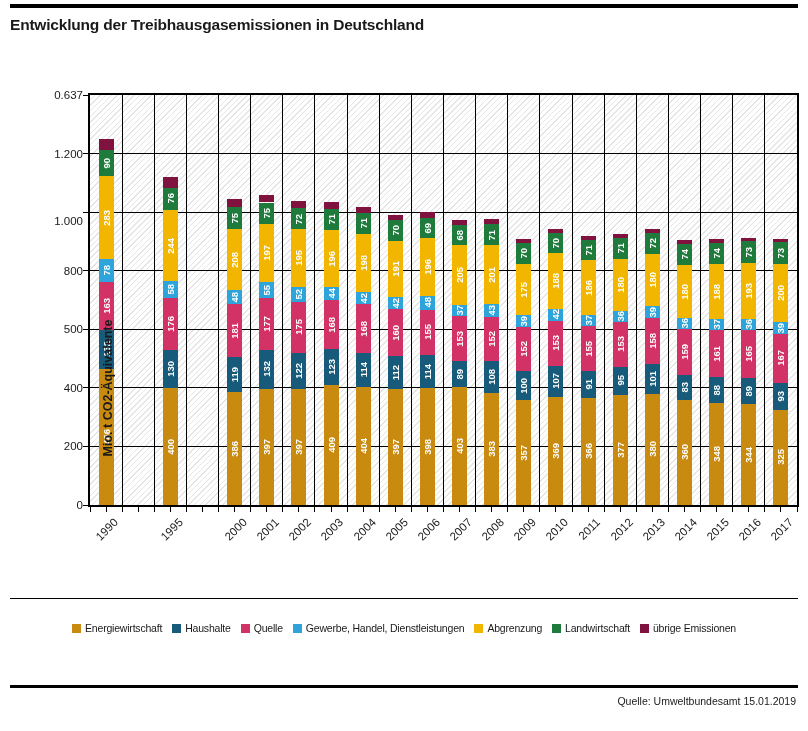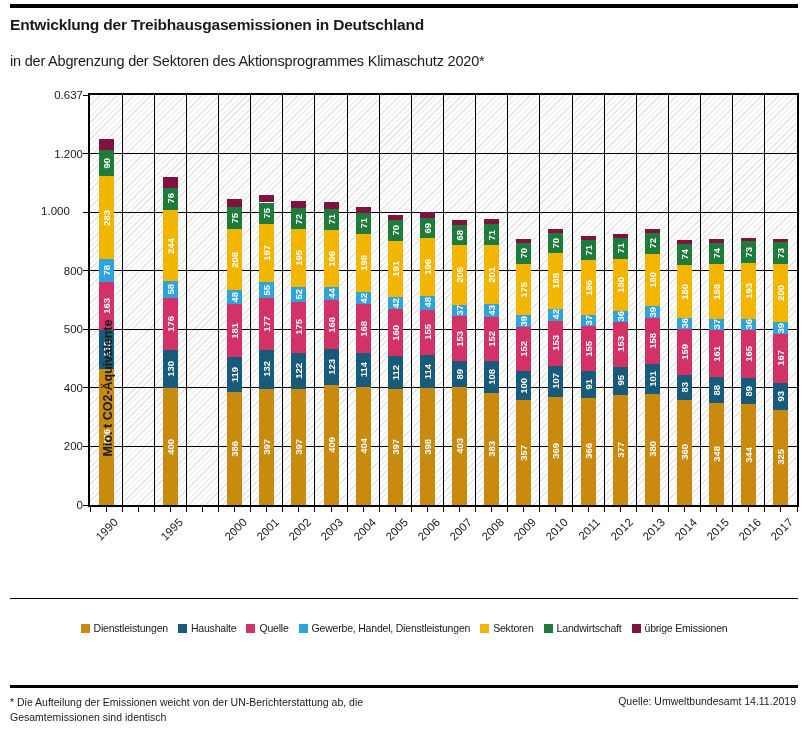--- a/index.html
+++ b/index.html
@@ -51,21 +51,20 @@
   .footer-rule { position:absolute; left:10px; top:685px; width:788px; height:3px; background:#000; }
   .footnote { position:absolute; left:10px; top:695px; font-size:10.5px; line-height:15px; }
   .source   { position:absolute; right:12px; top:695px; font-size:10.5px; }
 </style>
 </head>
 <body>
 
 <div class="canvas">
   <div class="top-rule"></div>
   <div class="title">Entwicklung der Treibhausgasemissionen in Deutschland</div>
-  <div class="subtitle">in der Abgrenzung der Sektoren des Aktionsprogrammes Klimaschutz 2020*</div>
 
   <div>
     <div class="plot-border">
       <div class="plot-inner" id="plot-inner">
           <div class="gridline-h" style="top: 350.929px;"></div>
           <div class="gridline-h" style="top: 292.357px;"></div>
           <div class="gridline-h" style="top: 233.786px;"></div>
           <div class="gridline-h" style="top: 175.214px;"></div>
           <div class="gridline-h" style="top: 116.643px;"></div>
           <div class="gridline-h" style="top: 58.0714px;"></div>
@@ -497,21 +496,21 @@
         <div class="ytick-label" style="left: 28px; top: 498px;">0</div>
         <div class="y-tick" style="left: 83px; top: 504.5px;"></div>
         <div class="ytick-label" style="left: 28px; top: 439.429px;">200</div>
         <div class="y-tick" style="left: 83px; top: 445.929px;"></div>
         <div class="ytick-label" style="left: 28px; top: 380.857px;">400</div>
         <div class="y-tick" style="left: 83px; top: 387.357px;"></div>
         <div class="ytick-label" style="left: 28px; top: 322.286px;">500</div>
         <div class="y-tick" style="left: 83px; top: 328.786px;"></div>
         <div class="ytick-label" style="left: 28px; top: 263.714px;">800</div>
         <div class="y-tick" style="left: 83px; top: 270.214px;"></div>
-        <div class="ytick-label" style="left: 28px; top: 204px; text-align: center;">1.000</div>
+        <div class="ytick-label" style="left: 28px; top: 214px;">1.000</div>
         <div class="y-tick" style="left: 83px; top: 211.643px;"></div>
         <div class="ytick-label" style="left: 28px; top: 146.571px;">1.200</div>
         <div class="y-tick" style="left: 83px; top: 153.071px;"></div>
         <div class="ytick-label" style="left: 28px; top: 88px;">0.637</div>
         <div class="y-tick" style="left: 83px; top: 94.5px;"></div>
         <div class="x-tick" style="left: 89.5px; top: 507px;"></div>
         <div class="x-tick" style="left: 105.568px; top: 507px;"></div>
         <div class="x-tick" style="left: 121.636px; top: 507px;"></div>
         <div class="x-tick" style="left: 137.705px; top: 507px;"></div>
         <div class="x-tick" style="left: 153.773px; top: 507px;"></div>
@@ -555,47 +554,43 @@
         <div class="x-tick" style="left: 764.364px; top: 507px;"></div>
         <div class="x-tick" style="left: 780.432px; top: 507px;"></div>
         <div class="x-tick" style="left: 796.5px; top: 507px;"></div>
       </div>
   </div>
 
   <div class="legend-rule"></div>
   <div class="legend" id="legend">
       <div class="legend-item">
         <div class="legend-swatch" style="background: rgb(201, 138, 16);"></div>
-        <span class="legend-label">Dienstleistungen</span>
+        <span class="legend-label">Energiewirtschaft</span>
       </div>
       <div class="legend-item">
         <div class="legend-swatch" style="background: rgb(23, 90, 122);"></div>
         <span class="legend-label">Haushalte</span>
       </div>
       <div class="legend-item">
         <div class="legend-swatch" style="background: rgb(210, 50, 101);"></div>
         <span class="legend-label">Quelle</span>
       </div>
       <div class="legend-item">
         <div class="legend-swatch" style="background: rgb(47, 164, 218);"></div>
         <span class="legend-label">Gewerbe, Handel, Dienstleistungen</span>
       </div>
       <div class="legend-item">
         <div class="legend-swatch" style="background: rgb(242, 182, 0);"></div>
-        <span class="legend-label">Sektoren</span>
+        <span class="legend-label">Abgrenzung</span>
       </div>
       <div class="legend-item">
         <div class="legend-swatch" style="background: rgb(30, 123, 60);"></div>
         <span class="legend-label">Landwirtschaft</span>
       </div>
       <div class="legend-item">
         <div class="legend-swatch" style="background: rgb(128, 18, 64);"></div>
         <span class="legend-label">übrige Emissionen</span>
       </div>
     </div>
 
   <div class="footer-rule"></div>
-  <div class="footnote">
-    <div>* Die Aufteilung der Emissionen weicht von der UN-Berichterstattung ab, die</div>
-    <div>Gesamtemissionen sind identisch</div>
-  </div>
-  <div class="source">Quelle: Umweltbundesamt  14.11.2019</div>
+  <div class="source">Quelle: Umweltbundesamt  15.01.2019</div>
 </div>
 
 </body></html>

